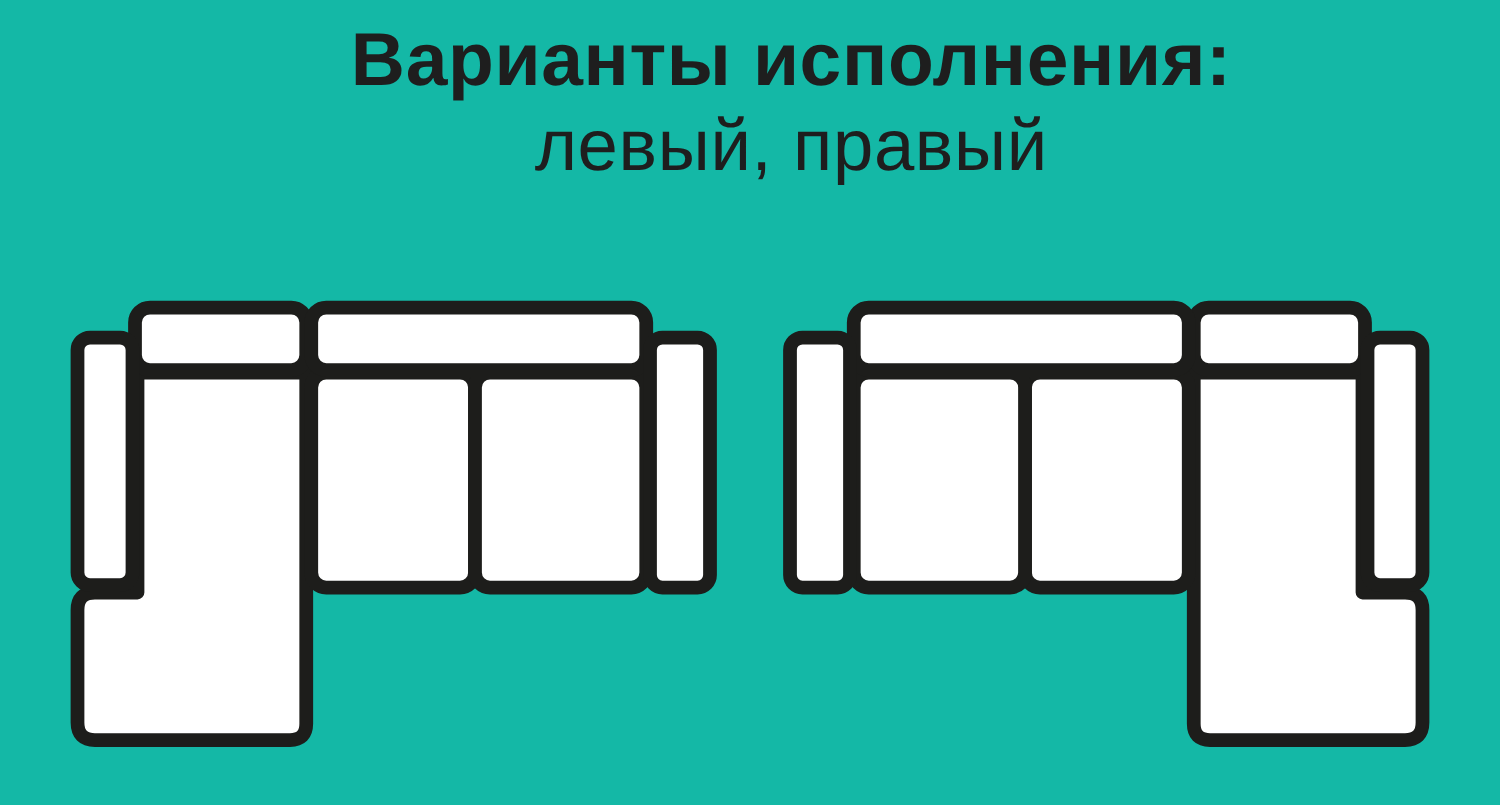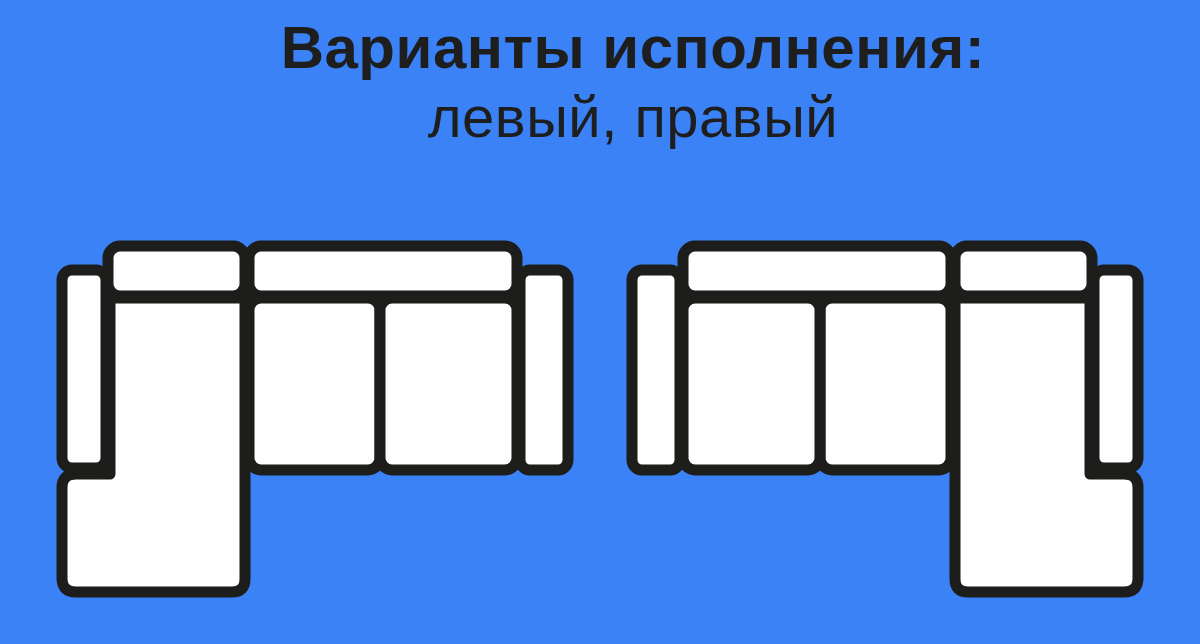--- a/index.html
+++ b/index.html
@@ -4,21 +4,21 @@
 <style>
   html, body {
     margin: 0;
     padding: 0;
     background: #ffffff;
   }
   .page {
     position: relative;
     width: 1200px;
     height: 644px;
-    background: #3b82f6;
+    background: #14b8a6;
     overflow: hidden;
     font-family: "Liberation Sans", sans-serif;
   }
   .title-block {
     position: absolute;
     top: 14px;
     left: 33px;      
     width: 1200px;
     text-align: center;
     color: var(--text-color, #1e1e1e);

